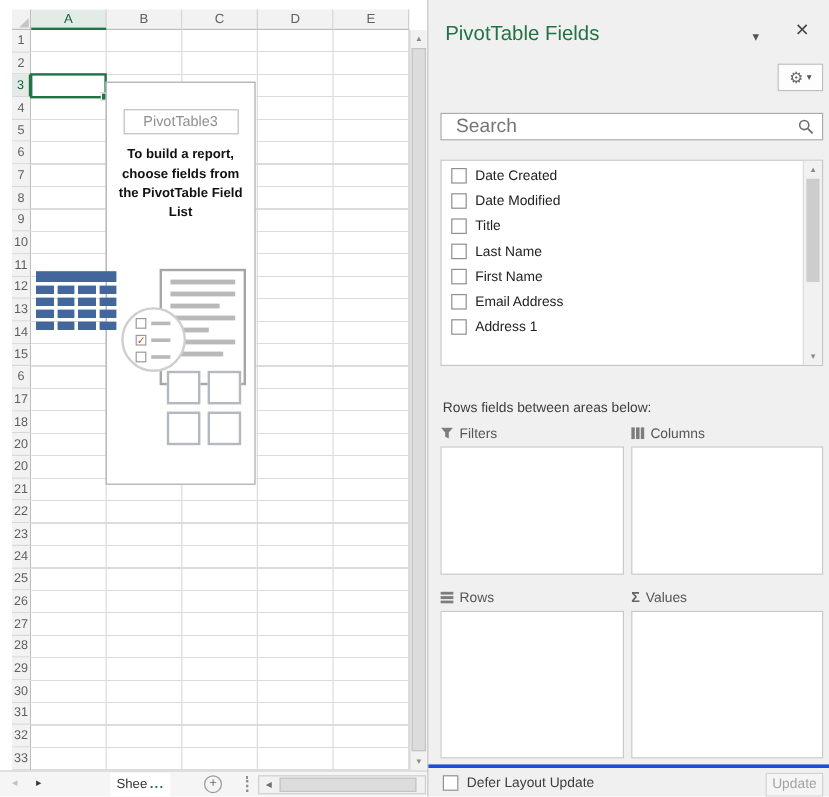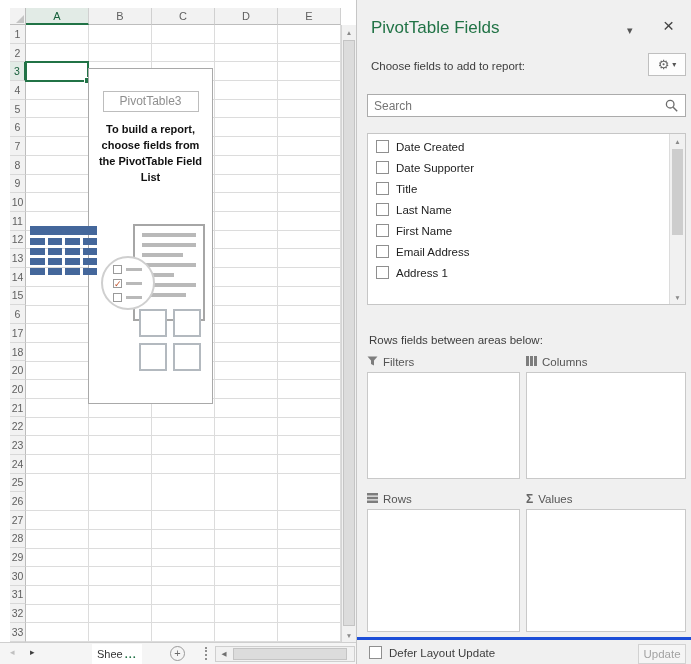--- a/index.html
+++ b/index.html
@@ -85,22 +85,22 @@
   .pane-options{position:absolute;left:270px;top:24px;font-size:11px;color:#555}
   .pane-close{position:absolute;left:306px;top:15px;font-size:19px;color:#444}
   .choose-label{position:absolute;left:14px;top:60px;font-size:11.5px;color:#3d3d3d}
   .tools-btn{position:absolute;left:291px;top:53px;width:38px;height:23px;background:#fdfdfd;
           border:1px solid #bfbfbf;box-sizing:border-box;display:flex;align-items:center;
           justify-content:center;gap:3px;color:#666}
   .tools-btn .gear{font-size:13px}
   .tools-btn .caret{font-size:8px;color:#555}
   .search{position:absolute;left:10px;top:94px;width:319px;height:23px;background:#fff;
           border:1px solid #ababab;box-sizing:border-box;display:flex;align-items:center}
-  .search input{flex:1;border:none;outline:none;background:transparent;color:#444;padding:0 6px;
-          font-family:"Liberation Sans","DejaVu Sans",sans-serif;font-size:12px}
+  .search input{flex:1;border:none;outline:none;background:transparent;color:#444;padding:0 12px;
+          font-family:"Liberation Sans","DejaVu Sans",sans-serif;font-size:16px}
   .search svg{margin-right:6px;flex:none}
   .fieldlist{position:absolute;left:10px;top:133px;width:319px;height:172px;background:#fff;
           border:1px solid #c6c6c6;box-sizing:border-box}
   .fl-inner{position:absolute;left:0;top:2px;right:16px;bottom:0;overflow:hidden}
   .field-item{height:21px;display:flex;align-items:center;gap:7px;padding-left:8px}
   .cb{width:13px;height:13px;border:1px solid #8f8f8f;box-sizing:border-box;background:#fff;flex:none}
   .field-label{font-size:11.5px;color:#222;white-space:nowrap}
   .fl-scroll{position:absolute;right:0;top:0;width:16px;height:100%;background:#f1f1f1;
           border-left:1px solid #dcdcdc;box-sizing:border-box}
   .fl-scroll .arr{position:absolute;left:0;width:100%;height:14px;display:flex;align-items:center;
@@ -254,21 +254,20 @@
       <span class="harr">◀</span>
       <span class="hthumb"></span>
     </span>
   </div>
 
   <div class="pane">
     <div class="pane-title">PivotTable Fields</div>
     <div class="pane-options">▾</div>
     <div class="pane-close">×</div>
 
-    <div class="choose-label">Choose fields to add to report:</div>
     <div class="tools-btn">
       <span class="gear">⚙</span>
       <span class="caret">▾</span>
     </div>
 
     <div class="search">
       <input placeholder="Search" style="">
       <svg width="14" height="14" viewBox="0 0 14 14">
         <circle cx="5.2" cy="5.2" r="3.8" fill="none" stroke="#6b6b6b" stroke-width="1.3"></circle>
         <line x1="8.2" y1="8.2" x2="12.2" y2="12.2" stroke="#6b6b6b" stroke-width="1.4"></line>
@@ -276,21 +275,21 @@
     </div>
 
     <div class="fieldlist">
       <div class="fl-inner">
           <div class="field-item">
             <span class="cb"></span>
             <span class="field-label">Date Created</span>
           </div>
           <div class="field-item">
             <span class="cb"></span>
-            <span class="field-label">Date Supporter</span>
+            <span class="field-label">Date Modified</span>
           </div>
           <div class="field-item">
             <span class="cb"></span>
             <span class="field-label">Title</span>
           </div>
           <div class="field-item">
             <span class="cb"></span>
             <span class="field-label">Last Name</span>
           </div>
           <div class="field-item">

